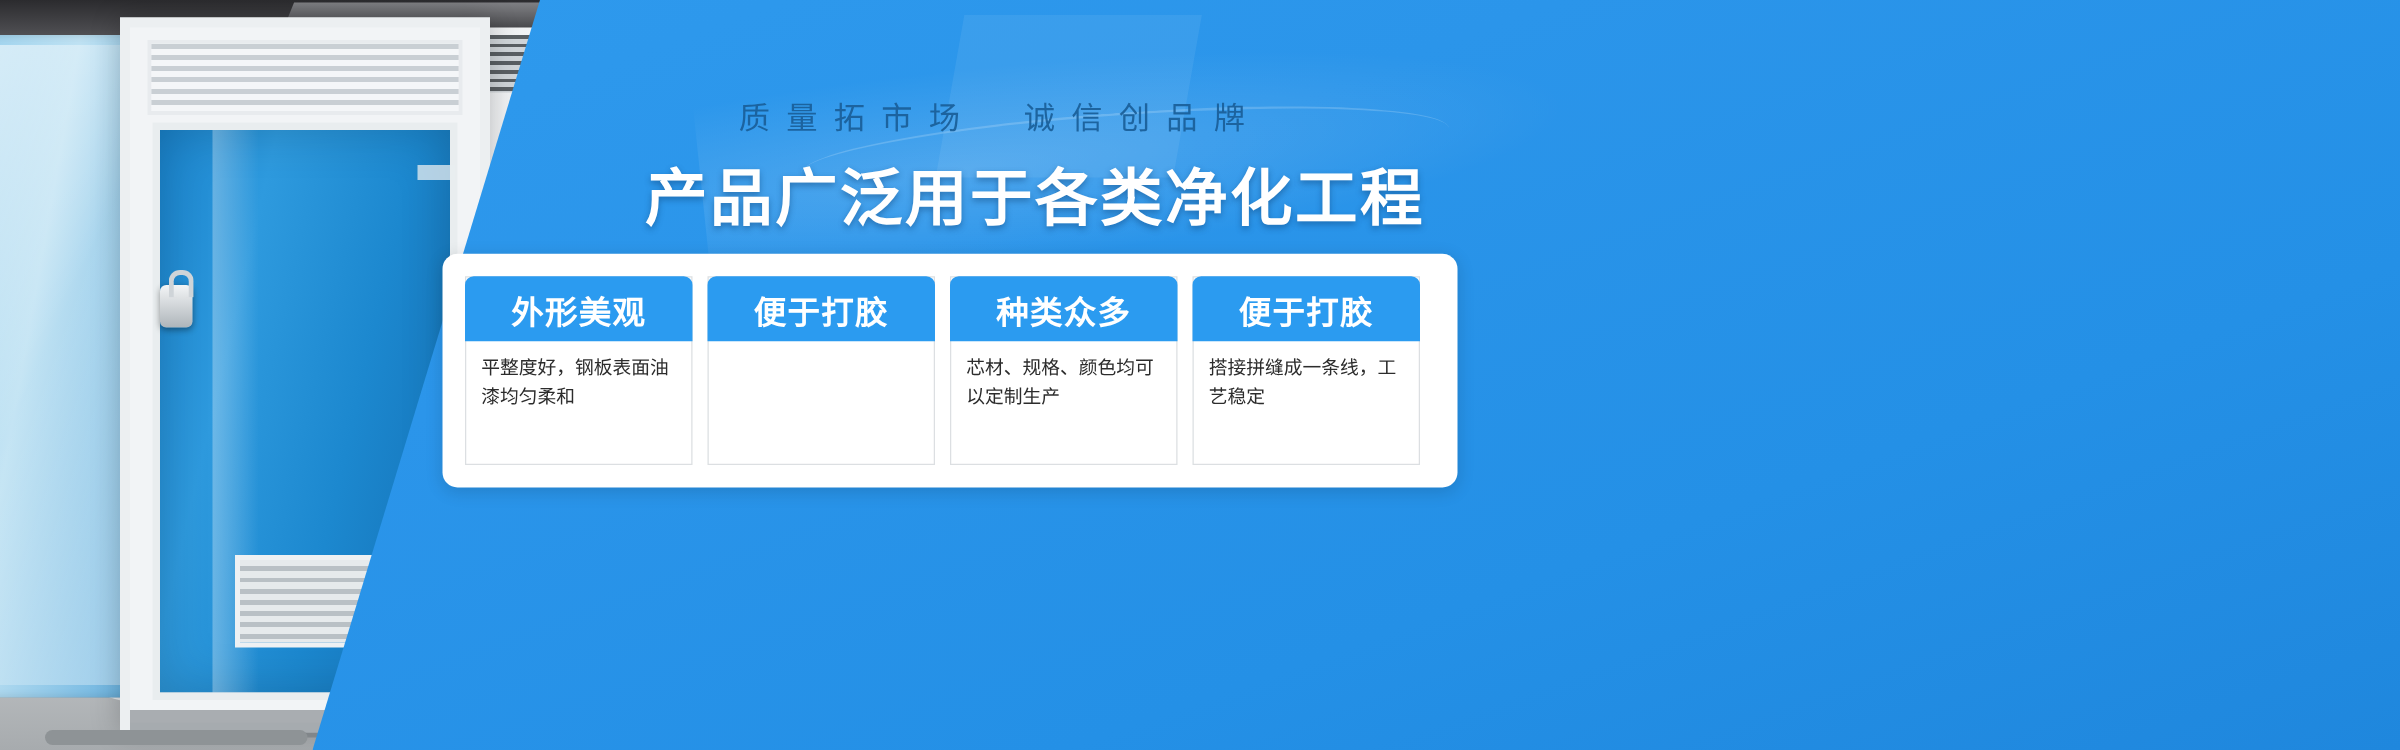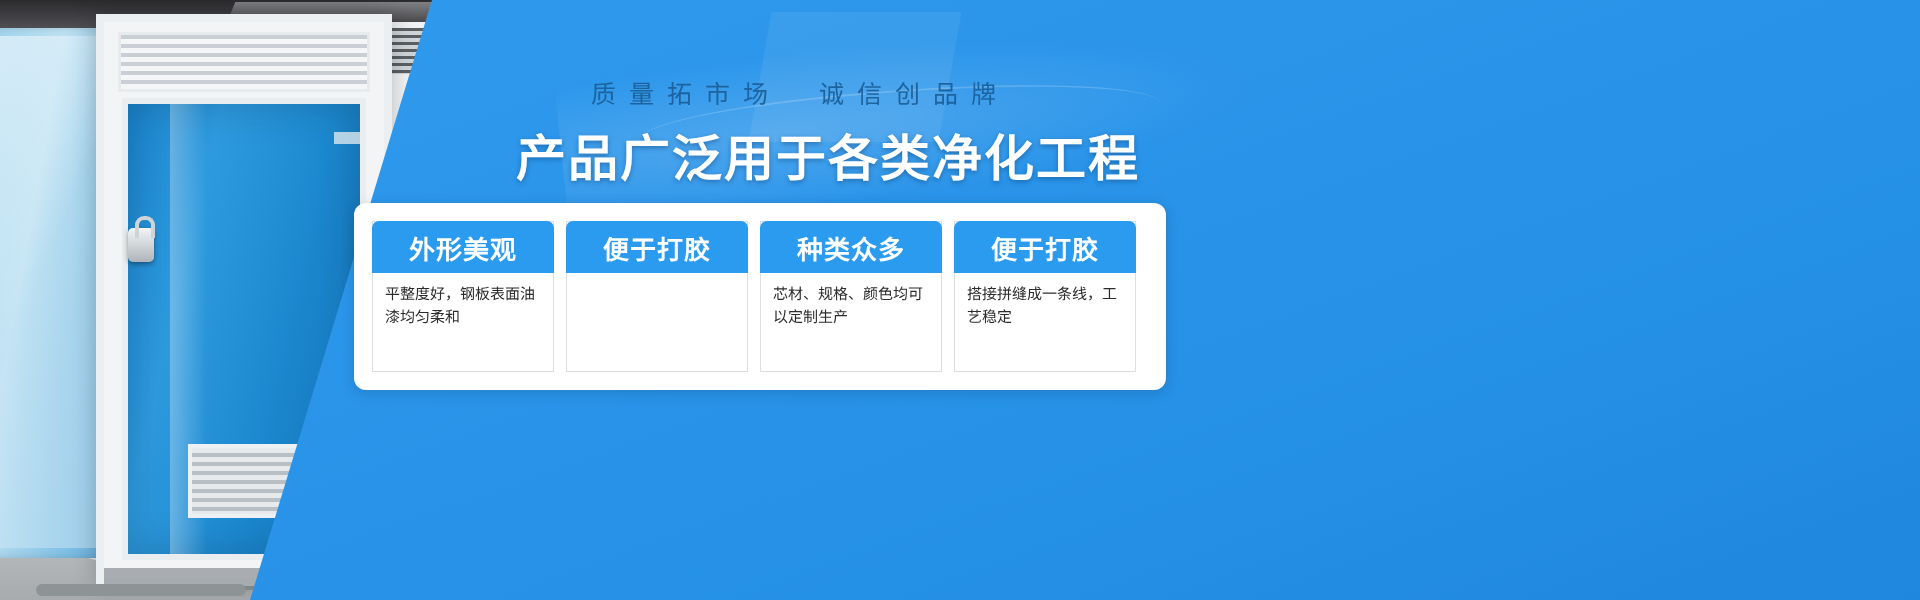--- a/index.html
+++ b/index.html
@@ -132,21 +132,21 @@
   
   .cardstrip{position:absolute;left:354px;top:203px;width:812px;height:187px;
     background:#ffffff;box-shadow:0 3px 14px rgba(0,0,0,.14);
     display:flex;align-items:center;padding:18px 18px;box-sizing:border-box;gap:12px;border-radius:12px;}
   .card{width:182px;height:151px;border:1px solid #dcdfe2;box-sizing:border-box;
     background:#fff;display:flex;flex-direction:column;}
   .card-head{height:52px;background:#2b9bf0;color:#fff;display:flex;align-items:center;
     justify-content:center;font-size:26px;font-weight:bold;letter-spacing:1px;
     border-radius:7px 7px 0 0;margin:-1px -1px 0 -1px;}
   .card-body{flex:1;padding:10px 12px 8px;font-size:15px;line-height:23px;color:#2c2c2c;
-    font-family:Liberation Serif, serif;}
+    font-family:Liberation Sans, sans-serif;}
 </style>
 </head>
 <body>
 
 <div class="stage">
 
   <div class="photo-left">
     <div class="ceil"></div>
     <div class="floor"></div>
     <div class="puddle"></div>

